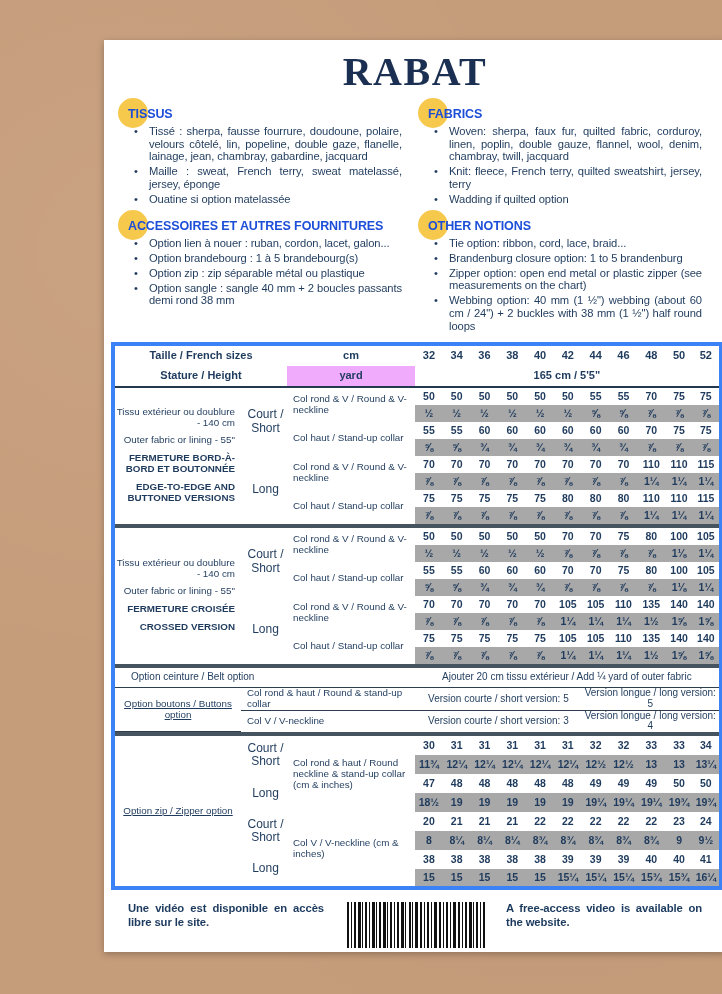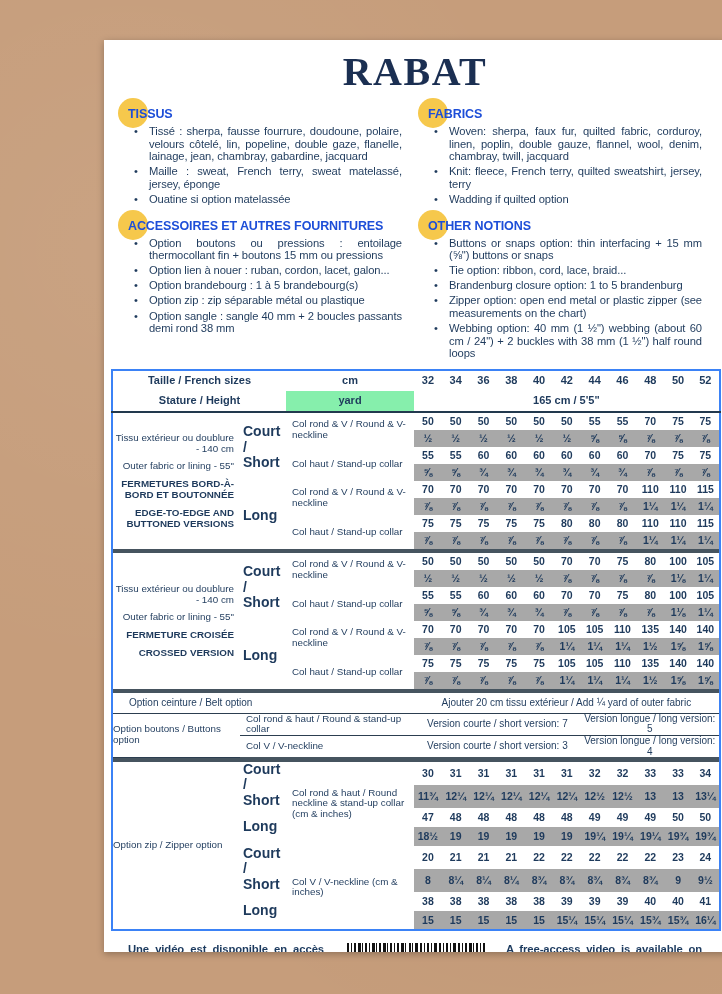--- a/index.html
+++ b/index.html
@@ -19,34 +19,34 @@
   .sec h3{position:relative;display:inline-block;margin:11px 0 2px;font-size:12.5px;z-index:1;color:#1d4ed8;}
   .hl{position:absolute;width:30px;height:30px;border-radius:50%;background:#f6c84c;left:-10px;top:-9px;z-index:-1;}
   .sec ul{margin:2px 0 2px;padding:0;list-style:none;}
   .sec li{position:relative;padding-left:21px;margin-bottom:2.5px;text-align:justify;}
   .sec li::before{content:"\2022";position:absolute;left:6px;}
   
   .sizetable{margin:7px 7px 0;width:608px;border-collapse:collapse;table-layout:fixed;
     color:#1e3a5c;}
   .sizetable td{padding:0;text-align:center;vertical-align:middle;height:17px;
     font-size:10.5px;font-weight:700;line-height:1.05;}
-  .sizetable{border:2px solid #3b82f6;}
+  .sizetable{border:4px solid #3b82f6;}
   .h1 td,.h2 td{height:20px;font-size:11px;}
   .h2 td{border-bottom:2.5px solid #22394e;}
-  td.g{background:#86efac;}
+  td.g{background:#f0abfc;}
   tr.g td{background:#a8a8a8;}
   tr.sep td{height:4px;background:#46545f;padding:0;line-height:0;}
   tr.bb td{border-bottom:1px solid #2c3e50;}
   td.lbl{text-align:right;padding-right:6px;font-size:9.8px;font-weight:400;line-height:1.12;}
   td.lbl .b{font-weight:700;display:block;margin-top:7px;}
   td.lbl .r{display:block;}
   td.lbl .r2{display:block;margin-top:6px;}
-  td.court{font-size:14px;font-weight:700;text-align:left;padding-left:3px;line-height:1.1;}
+  td.court{font-size:12px;font-weight:400;text-align:center;padding-left:3px;line-height:1.1;}
   td.collar{font-size:9.8px;font-weight:400;text-align:left;padding-left:6px;line-height:1.1;}
-  td.optlbl{font-size:9.8px;font-weight:400;text-align:left;line-height:1.12;}
+  td.optlbl{font-size:9.8px;font-weight:400;text-align:center;line-height:1.12;text-decoration:underline;}
   td.beltlbl{font-size:10px;font-weight:400;text-align:left;padding-left:16px;}
   td.beltval{font-size:10px;font-weight:400;}
   td.verscell{font-size:10px;font-weight:400;}
   
   .footer{display:flex;justify-content:space-between;align-items:flex-start;padding:12px 24px 0;gap:0;}
   .ftxt{width:196px;font-weight:700;font-size:11.3px;line-height:1.22;text-align:justify;letter-spacing:-0.1px;}
   .ftxt p{margin:0;}
   .ftxt p.navy{color:#1c3a5e;margin-bottom:9px;}
   .barcode{width:150px;text-align:center;margin-top:0;}
 </style>
@@ -61,37 +61,35 @@
     <div class="cols">
       <div class="sec">
         <h3><span class="hl"></span><span>TISSUS</span></h3>
         <ul>
           <li>Tissé : sherpa, fausse fourrure, doudoune, polaire, velours côtelé, lin, popeline, double gaze, flanelle, lainage, jean, chambray, gabardine, jacquard</li>
           <li>Maille : sweat, French terry, sweat matelassé, jersey, éponge</li>
           <li>Ouatine si option matelassée</li>
         </ul>
         <h3><span class="hl"></span><span>ACCESSOIRES ET AUTRES FOURNITURES</span></h3>
         <ul>
-          <li>Option boutons ou pressions : entoilage thermocollant fin + boutons 15 mm ou pressions</li>
           <li>Option lien à nouer : ruban, cordon, lacet, galon...</li>
           <li>Option brandebourg : 1 à 5 brandebourg(s)</li>
           <li>Option zip : zip séparable métal ou plastique</li>
           <li>Option sangle : sangle 40 mm + 2 boucles passants demi rond 38 mm</li>
         </ul>
       </div>
       <div class="sec">
         <h3><span class="hl"></span><span>FABRICS</span></h3>
         <ul>
           <li>Woven: sherpa, faux fur, quilted fabric, corduroy, linen, poplin, double gauze, flannel, wool, denim, chambray, twill, jacquard</li>
           <li>Knit: fleece, French terry, quilted sweatshirt, jersey, terry</li>
           <li>Wadding if quilted option</li>
         </ul>
         <h3><span class="hl"></span><span>OTHER NOTIONS</span></h3>
         <ul>
-          <li>Buttons or snaps option: thin interfacing + 15 mm (⅝") buttons or snaps</li>
           <li>Tie option: ribbon, cord, lace, braid...</li>
           <li>Brandenburg closure option: 1 to 5 brandenburg</li>
           <li>Zipper option: open end metal or plastic zipper (see measurements on the chart)</li>
           <li>Webbing option: 40 mm (1 ½") webbing (about 60 cm / 24") + 2 buckles with 38 mm (1 ½") half round loops</li>
         </ul>
       </div>
     </div>
 
     <table class="sizetable">
       <colgroup>
@@ -120,21 +118,21 @@
         <tr class="h2">
           <td colspan="2">Stature / Height</td>
           <td class="g">yard</td>
           <td colspan="11">165 cm / 5'5"</td>
         </tr>
 
         <tr>
           <td class="lbl" rowspan="8">
             <span class="r">Tissu extérieur ou doublure - 140 cm</span>
             <span class="r2">Outer fabric or lining - 55"</span>
-            <span class="b">FERMETURES BORD-À-BORD ET BOUTONNÉE</span>
+            <span class="b">FERMETURE BORD-À-BORD ET BOUTONNÉE</span>
             <span class="b">EDGE-TO-EDGE AND BUTTONED VERSIONS</span>
           </td>
           <td class="court" rowspan="4">Court / Short</td>
           <td class="collar" rowspan="2">Col rond &amp; V / Round &amp; V-neckline</td>
           <td>50</td>
             <td>50</td>
             <td>50</td>
             <td>50</td>
             <td>50</td>
             <td>50</td>
@@ -366,21 +364,21 @@
           </tr>
 
         <tr class="bb" style="height:20px;">
           <td class="beltlbl" colspan="3">Option ceinture / Belt option</td>
           <td class="beltval" colspan="11">Ajouter 20 cm tissu extérieur / Add ¼ yard of outer fabric</td>
         </tr>
 
         <tr class="bb" style="height:18px;">
           <td class="optlbl" rowspan="2">Option boutons / Buttons option</td>
           <td class="collar" colspan="2">Col rond &amp; haut / Round &amp; stand-up collar</td>
-          <td class="verscell" colspan="6">Version courte / short version: 7</td>
+          <td class="verscell" colspan="6">Version courte / short version: 5</td>
           <td class="verscell" colspan="5">Version longue / long version: 5</td>
         </tr>
         <tr style="height:18px;">
           <td class="collar" colspan="2">Col V / V-neckline</td>
           <td class="verscell" colspan="6">Version courte / short version: 3</td>
           <td class="verscell" colspan="5">Version longue / long version: 4</td>
         </tr>
 
         <tr class="sep">
             <td colspan="14"></td>

